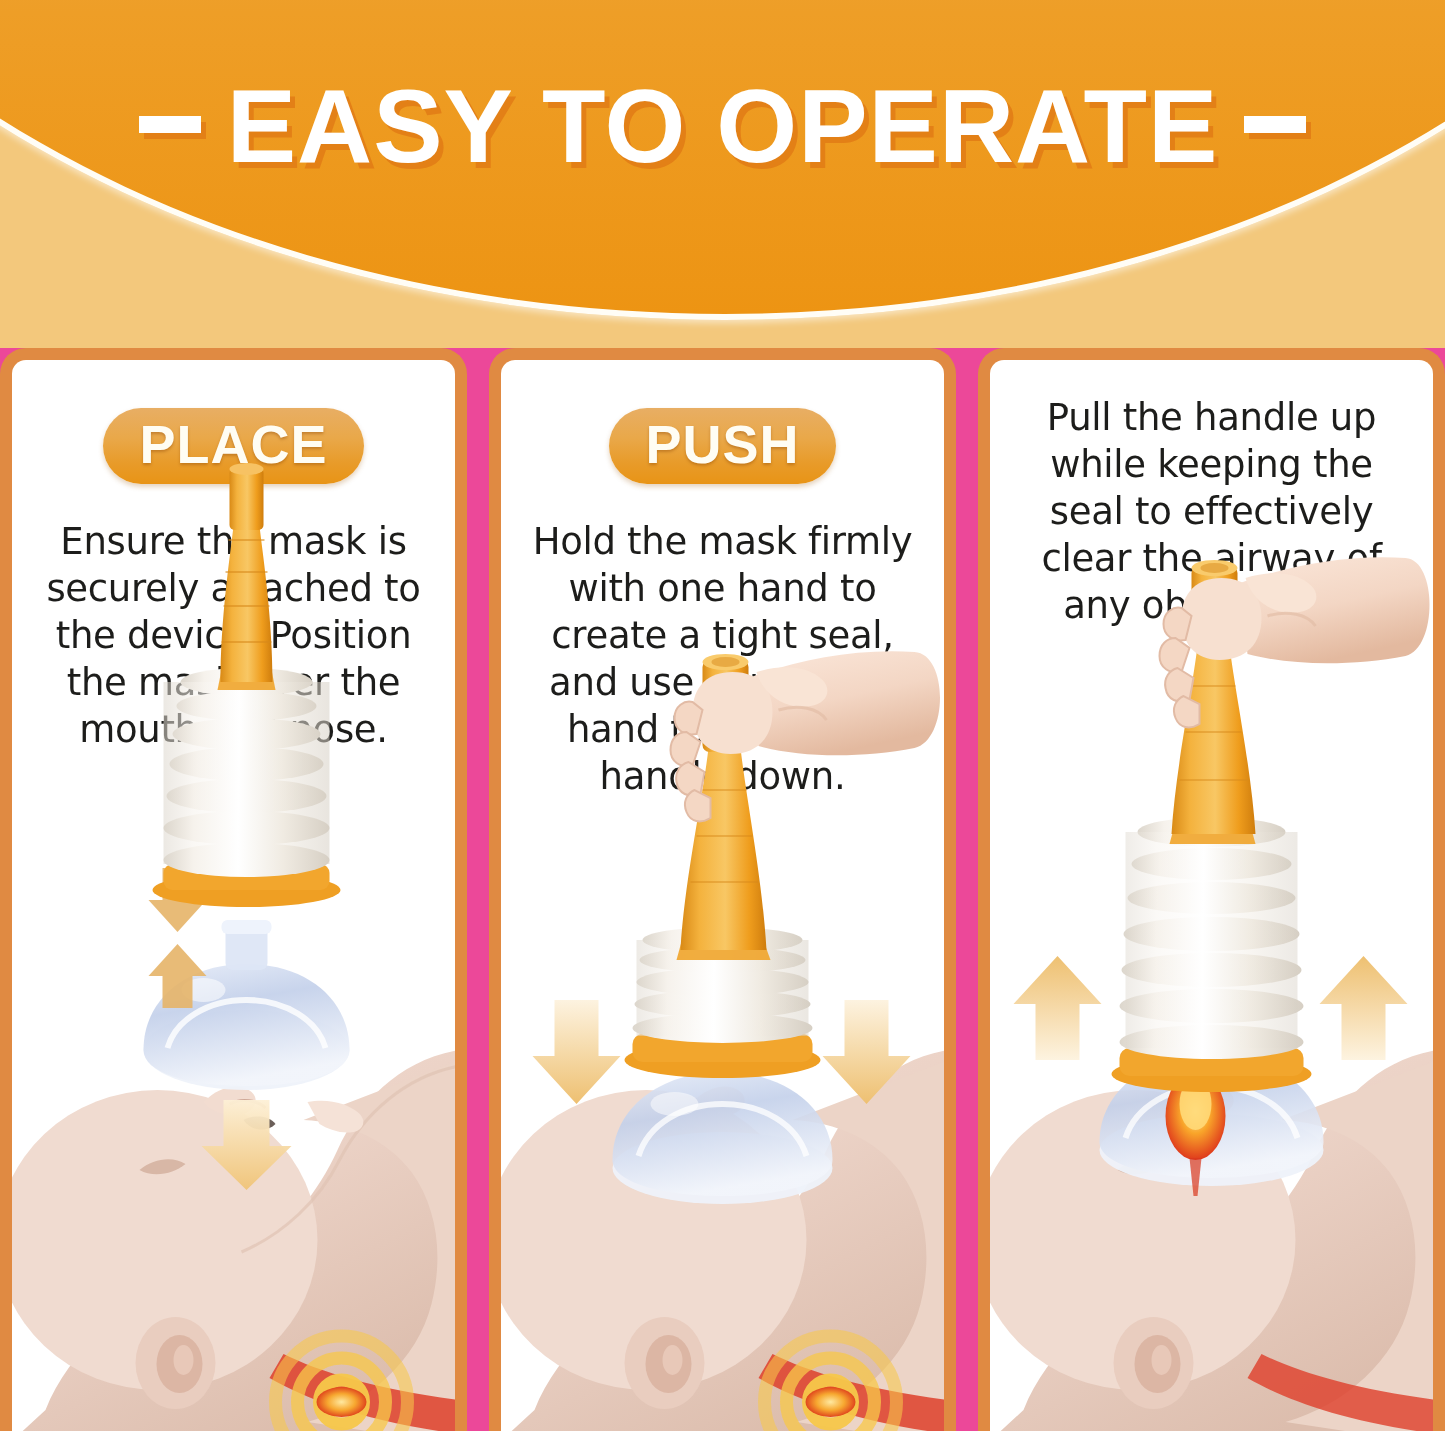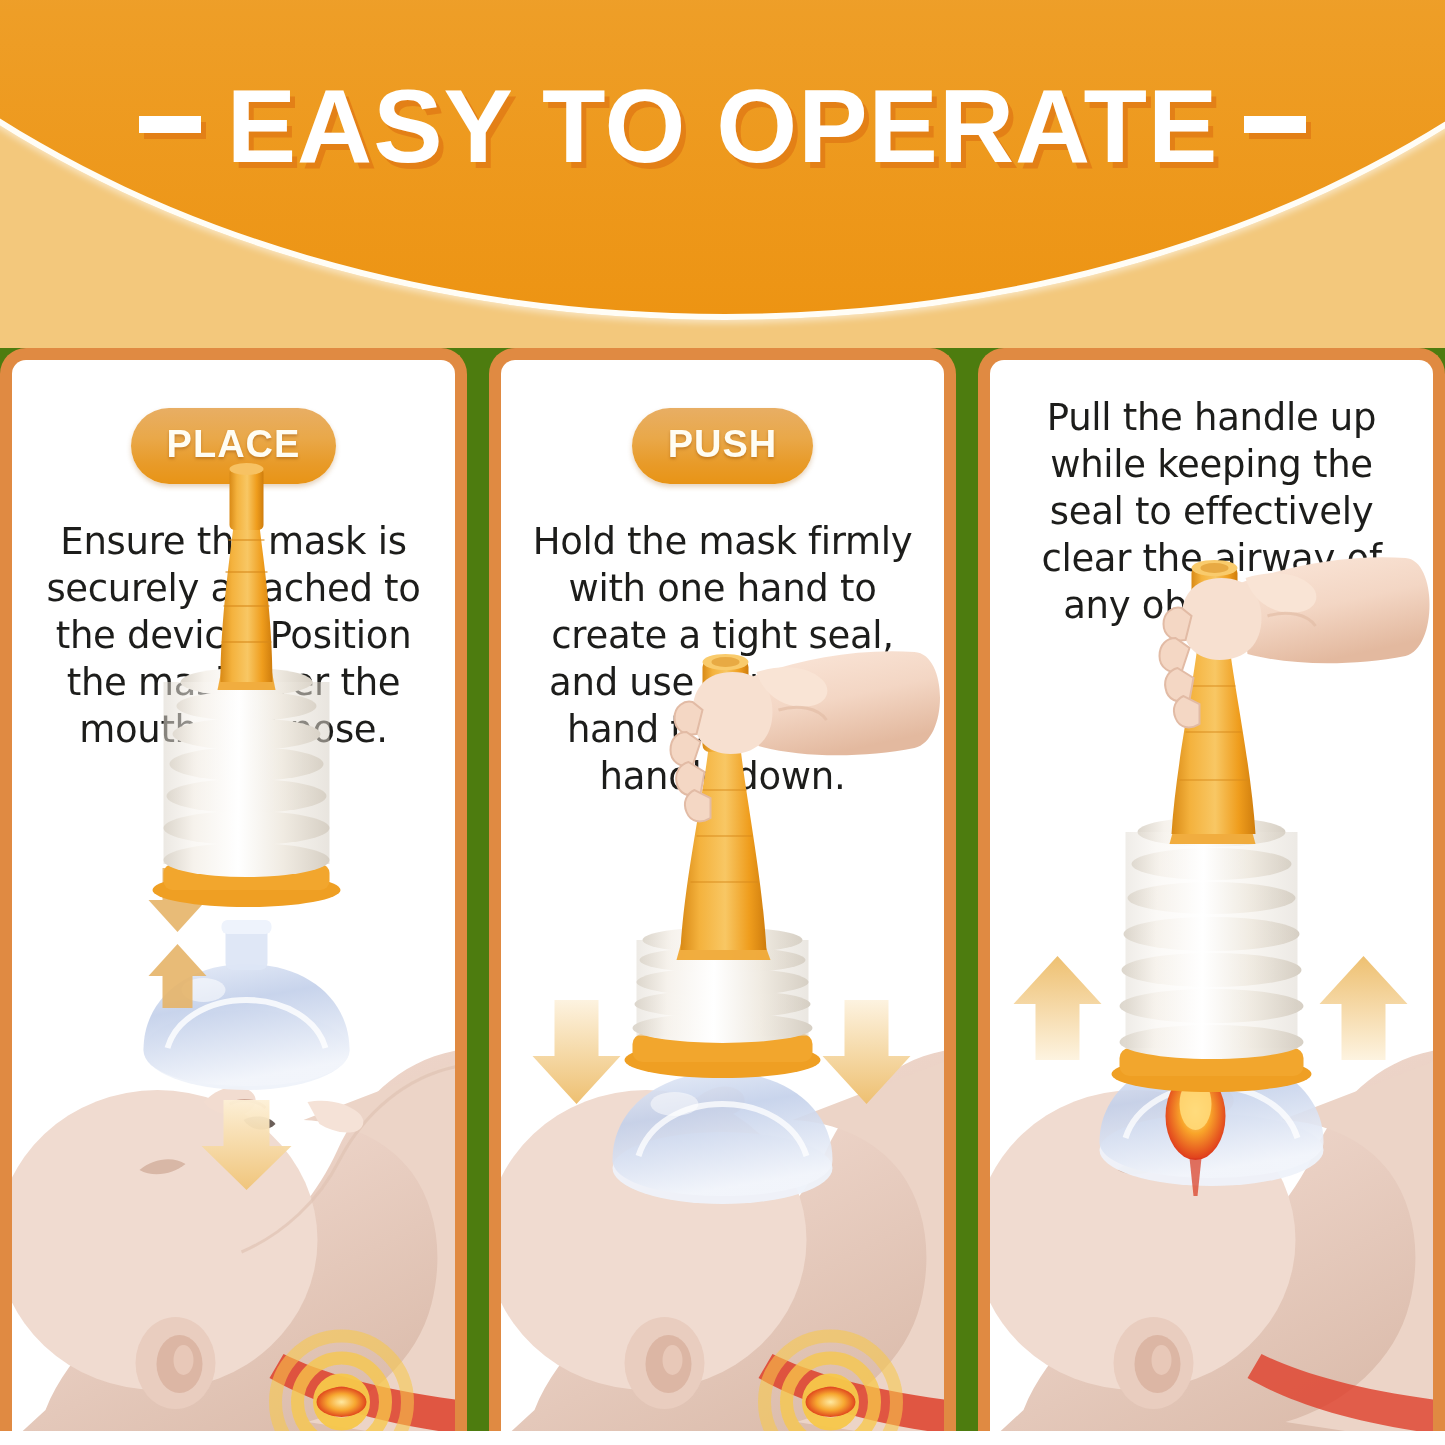--- a/index.html
+++ b/index.html
@@ -6,21 +6,21 @@
   body{
     width:1445px;height:1445px;
     font-family:"Liberation Sans", sans-serif;
     background:#ffffff;
     overflow:hidden;
   }
   .poster{
     position:relative;
     width:1445px;height:1431px;
     overflow:hidden;
-    background:#4d7c0f;
+    background:#ec4899;
   }
 
   
   .header{
     position:absolute;left:0;top:0;width:1445px;height:348px;
     overflow:hidden;
     background:#f3c87c;
   }
   .header-arc{
     position:absolute;
@@ -81,21 +81,21 @@
   }
 
   
   .pill-wrap{ text-align:center; padding-top:48px; }
   .pill{
     display:inline-block;
     padding:9px 36px 13px 36px;
     border-radius:40px;
     background:linear-gradient(180deg,#e8ae64 0%,#e9a849 40%,#e89b2a 72%,#e89416 100%);
     color:#fffdf3;
-    font-size:38px;
+    font-size:54px;
     line-height:54px;
     font-weight:bold;
     letter-spacing:1px;
     text-shadow:0 2px 3px rgba(150,80,10,.45);
     box-shadow:0 3px 5px rgba(170,110,40,.30);
   }
 
   
   .copy{
     margin:34px 20px 0 20px;

